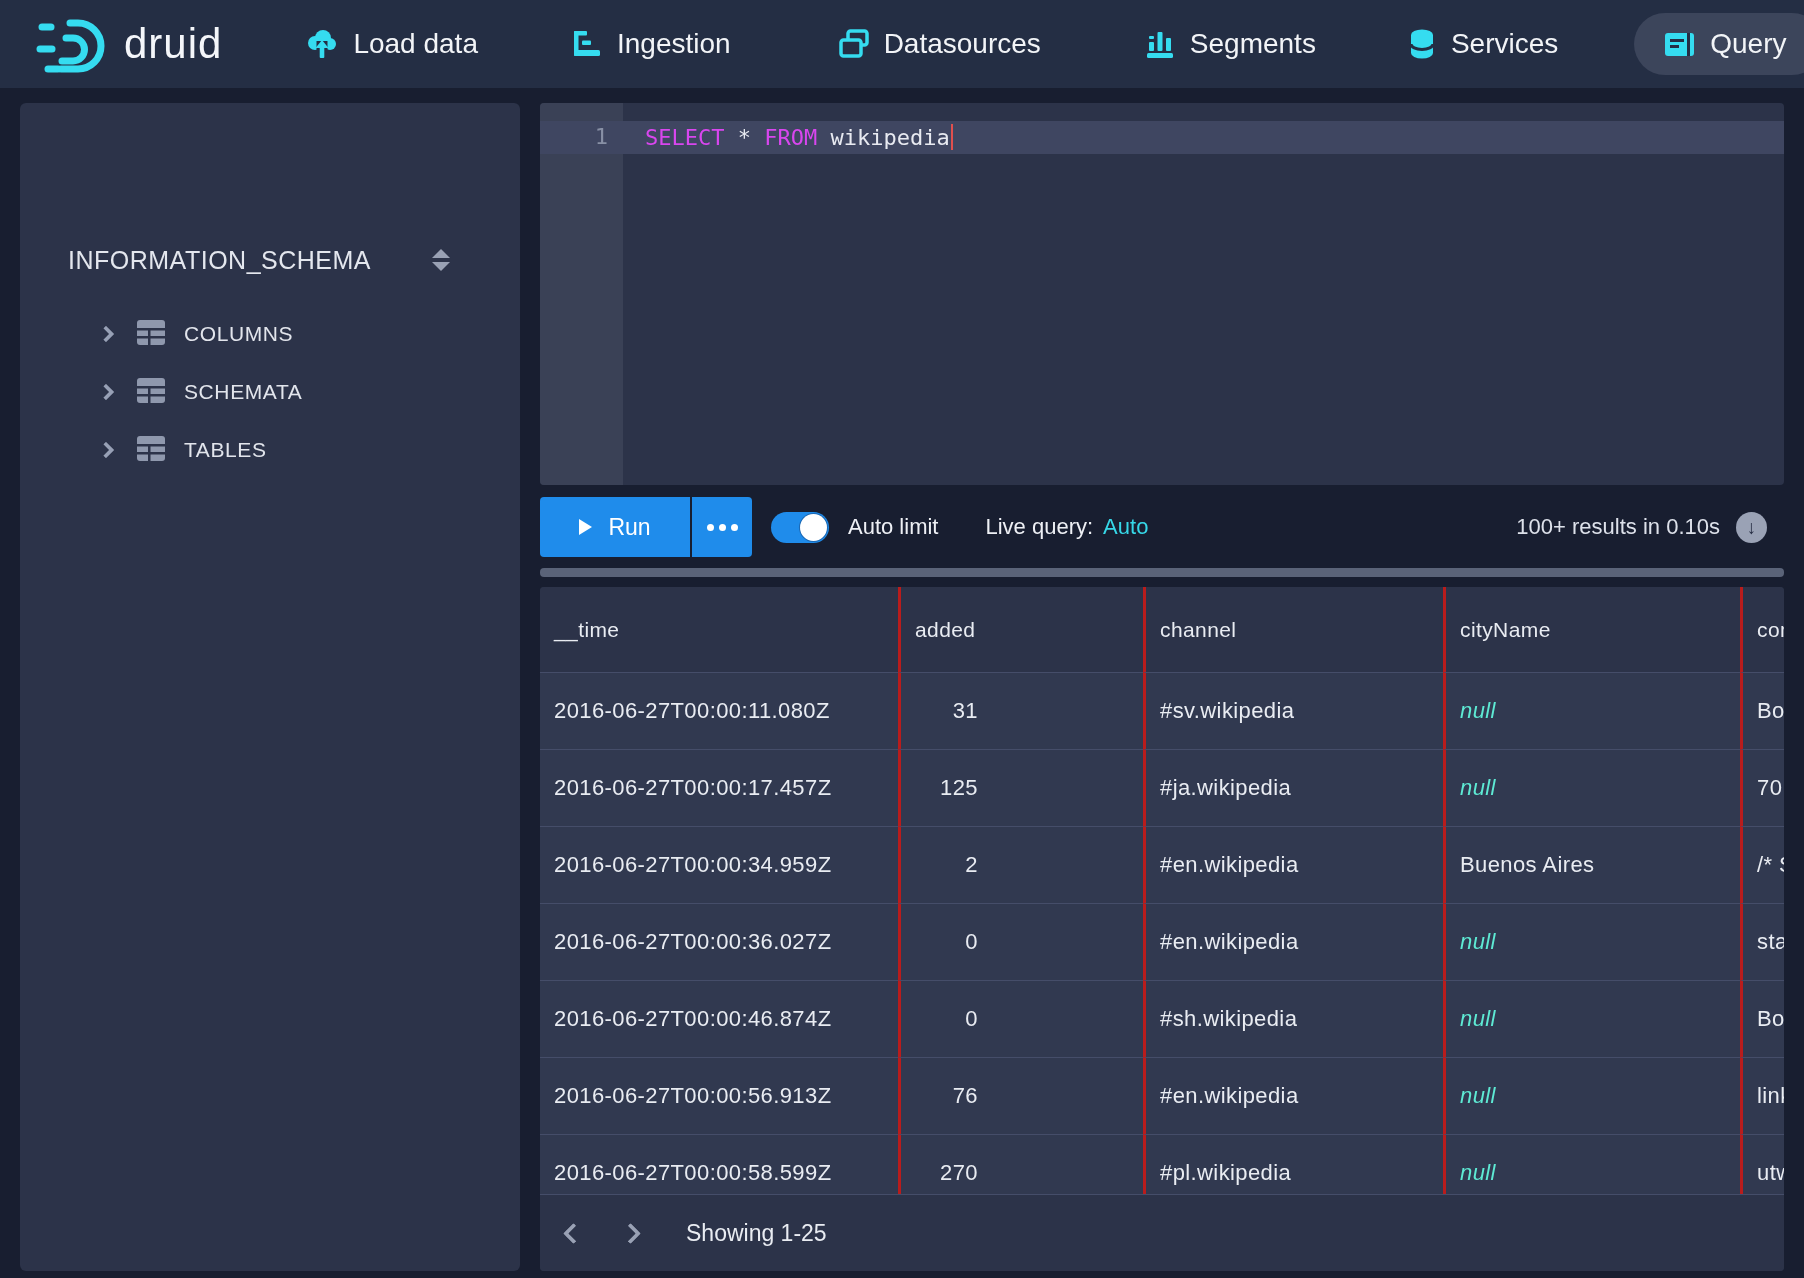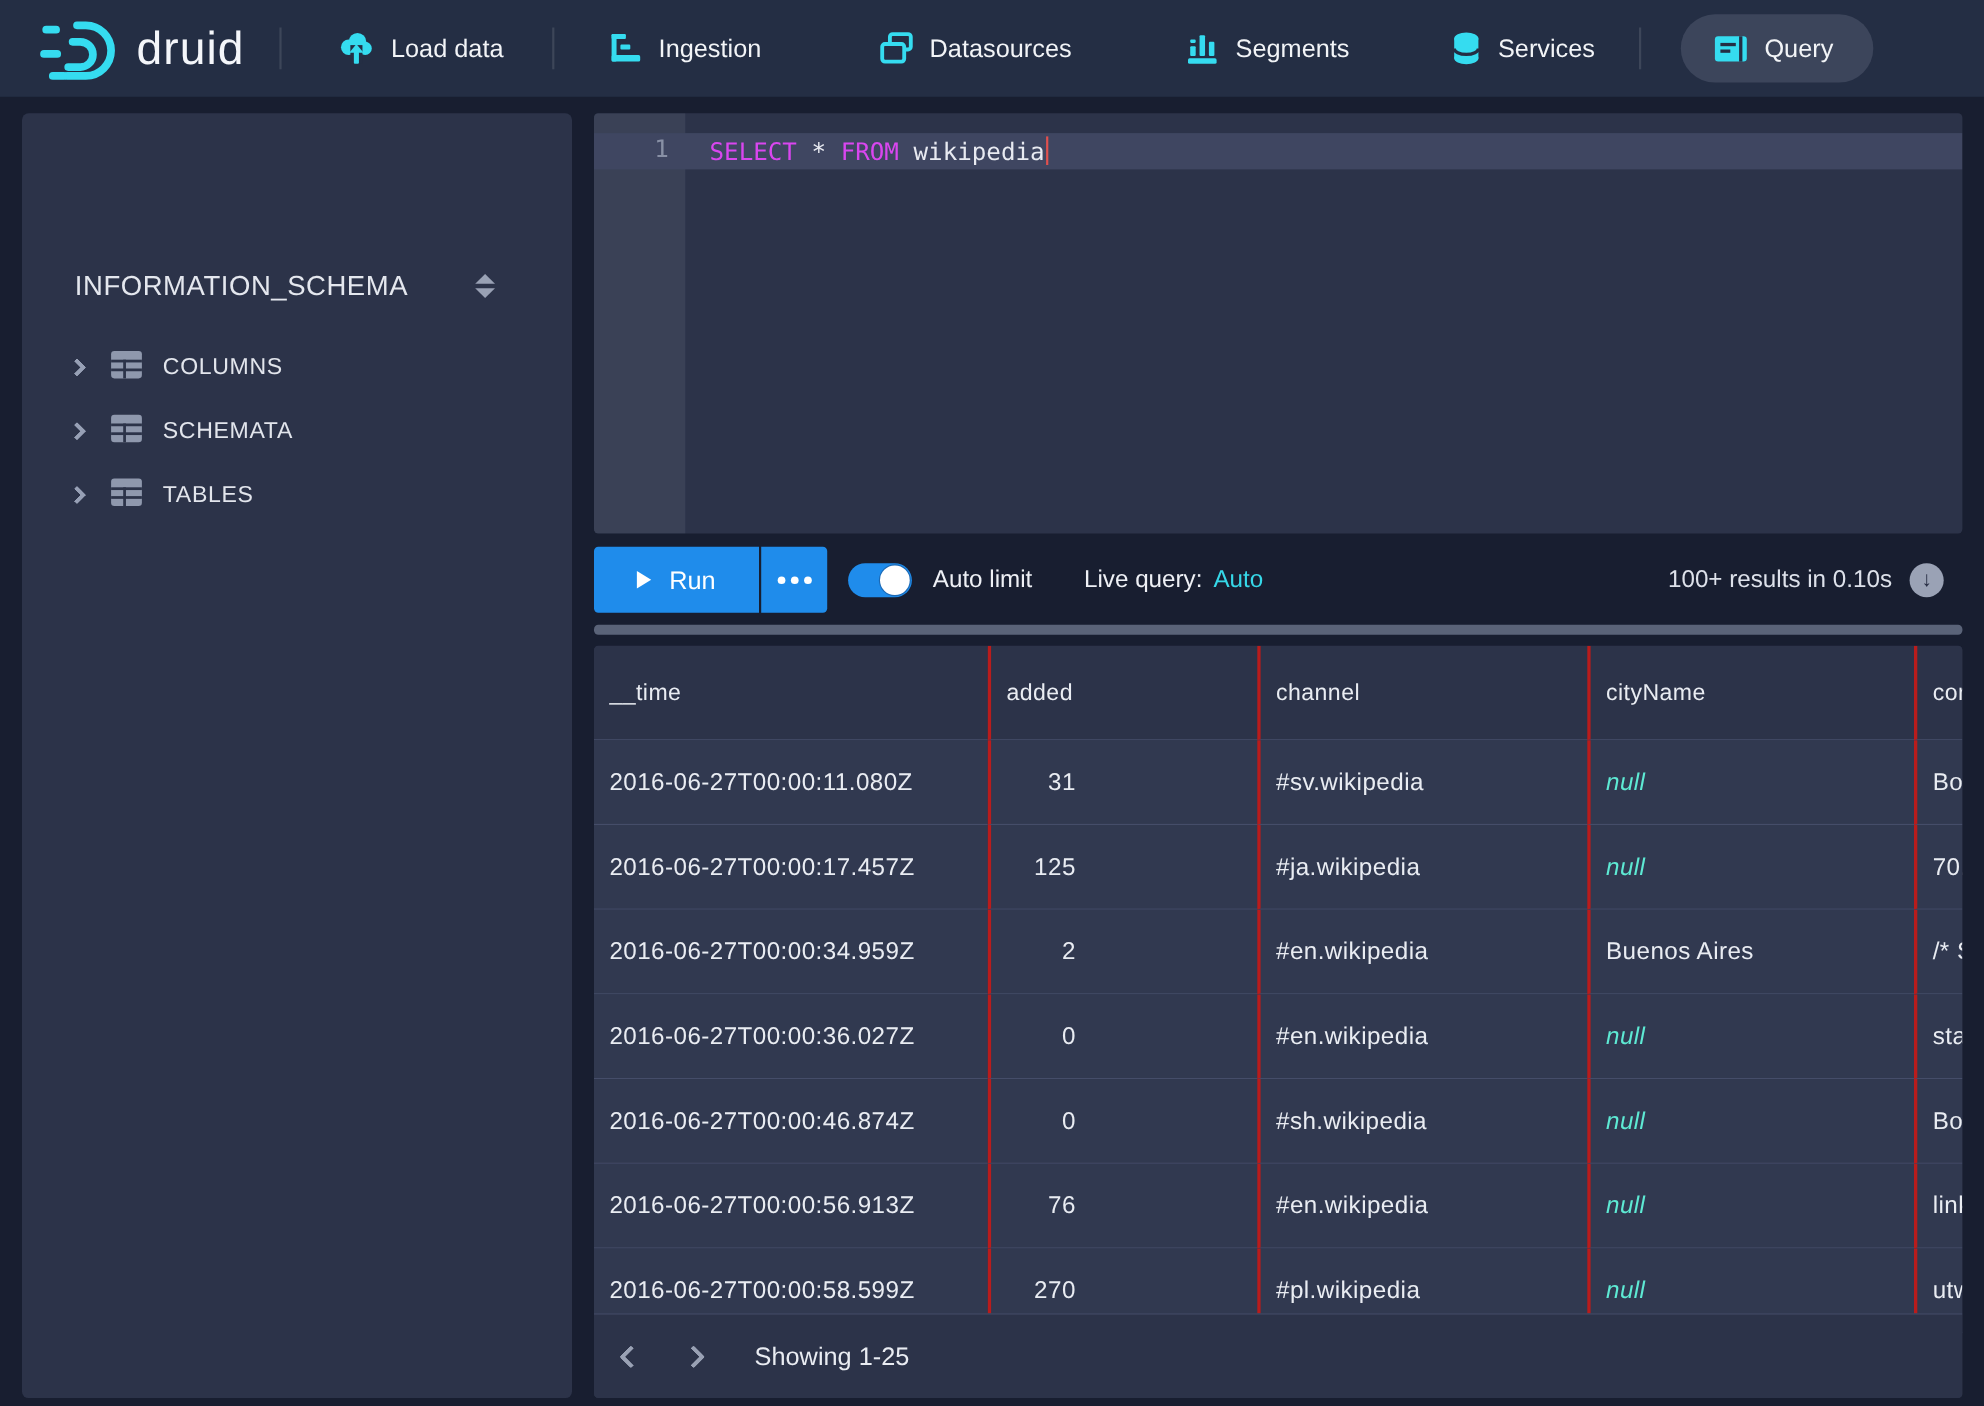--- a/index.html
+++ b/index.html
@@ -18,21 +18,21 @@
     background:#242e44; display:flex; align-items:center;
   }
   .brand { display:flex; align-items:center; margin-left:36px; cursor:pointer; }
   .brand-text { font-size:42px; font-weight:500; color:#f4f6fa; letter-spacing:1px; margin-left:14px; }
   .nav-sep { width:2px; height:38px; background:#3d4659; }
   .sep1 { margin-left:32px; }
   .sep2 { margin-left:44px; }
   .sep3 { margin-left:40px; }
   .nav-item {
     display:flex; align-items:center; gap:15px; cursor:pointer;
-    font-size:23px; color:#f2f4f7; white-space:nowrap;
+    font-size:28px; color:#f2f4f7; white-space:nowrap;
   }
   .ni-load  { margin-left:52px; }
   .ni-ing   { margin-left:50px; }
   .ni-ds    { margin-left:108px; }
   .ni-seg   { margin-left:104px; }
   .ni-svc   { margin-left:92px; }
   .nav-item.active {
     margin-left:36px; background:#3c455b; border-radius:31px;
     height:62px; padding:0 36px 0 30px;text-align:right;
   }
@@ -45,21 +45,21 @@
   .sidebar { left:20px; top:103px; width:500px; height:1168px; }
   .sidebar-header { position:relative; height:100px; }
   .sidebar-title {
     position:absolute; left:48px; top:143px; font-size:25px; color:#e4e7ee; letter-spacing:0.5px;
   }
   .sort-icon { position:absolute; left:412px; top:146px; cursor:pointer; }
   .tri { width:0; height:0; border-left:9px solid transparent; border-right:9px solid transparent; }
   .tri-up   { border-bottom:9px solid #99a1b4; margin-bottom:4px; }
   .tri-down { border-top:9px solid #99a1b4; }
   .tree { position:absolute; left:0; top:202px; width:100%; }
-  .tree-item { height:58px; display:flex; align-items:center; cursor:pointer; }
+  .tree-item { height:58px; display:flex; align-items:center; cursor:pointer;margin-left:36px; }
   .chev {
     width:12px; height:12px; border-right:4px solid #97a0b5; border-top:4px solid #97a0b5;
     transform:rotate(45deg); margin-left:44px; border-radius:1px;
   }
   .tree-icon { margin-left:24px; }
   .tree-label { margin-left:18px; font-size:21px; color:#e2e5ec; letter-spacing:0.6px; }
 
   
   .editor { left:540px; top:103px; width:1244px; height:382px; border-radius:4px; overflow:hidden; }
   .gutter { position:absolute; left:0; top:0; width:83px; height:100%; background:#3a4156; }

